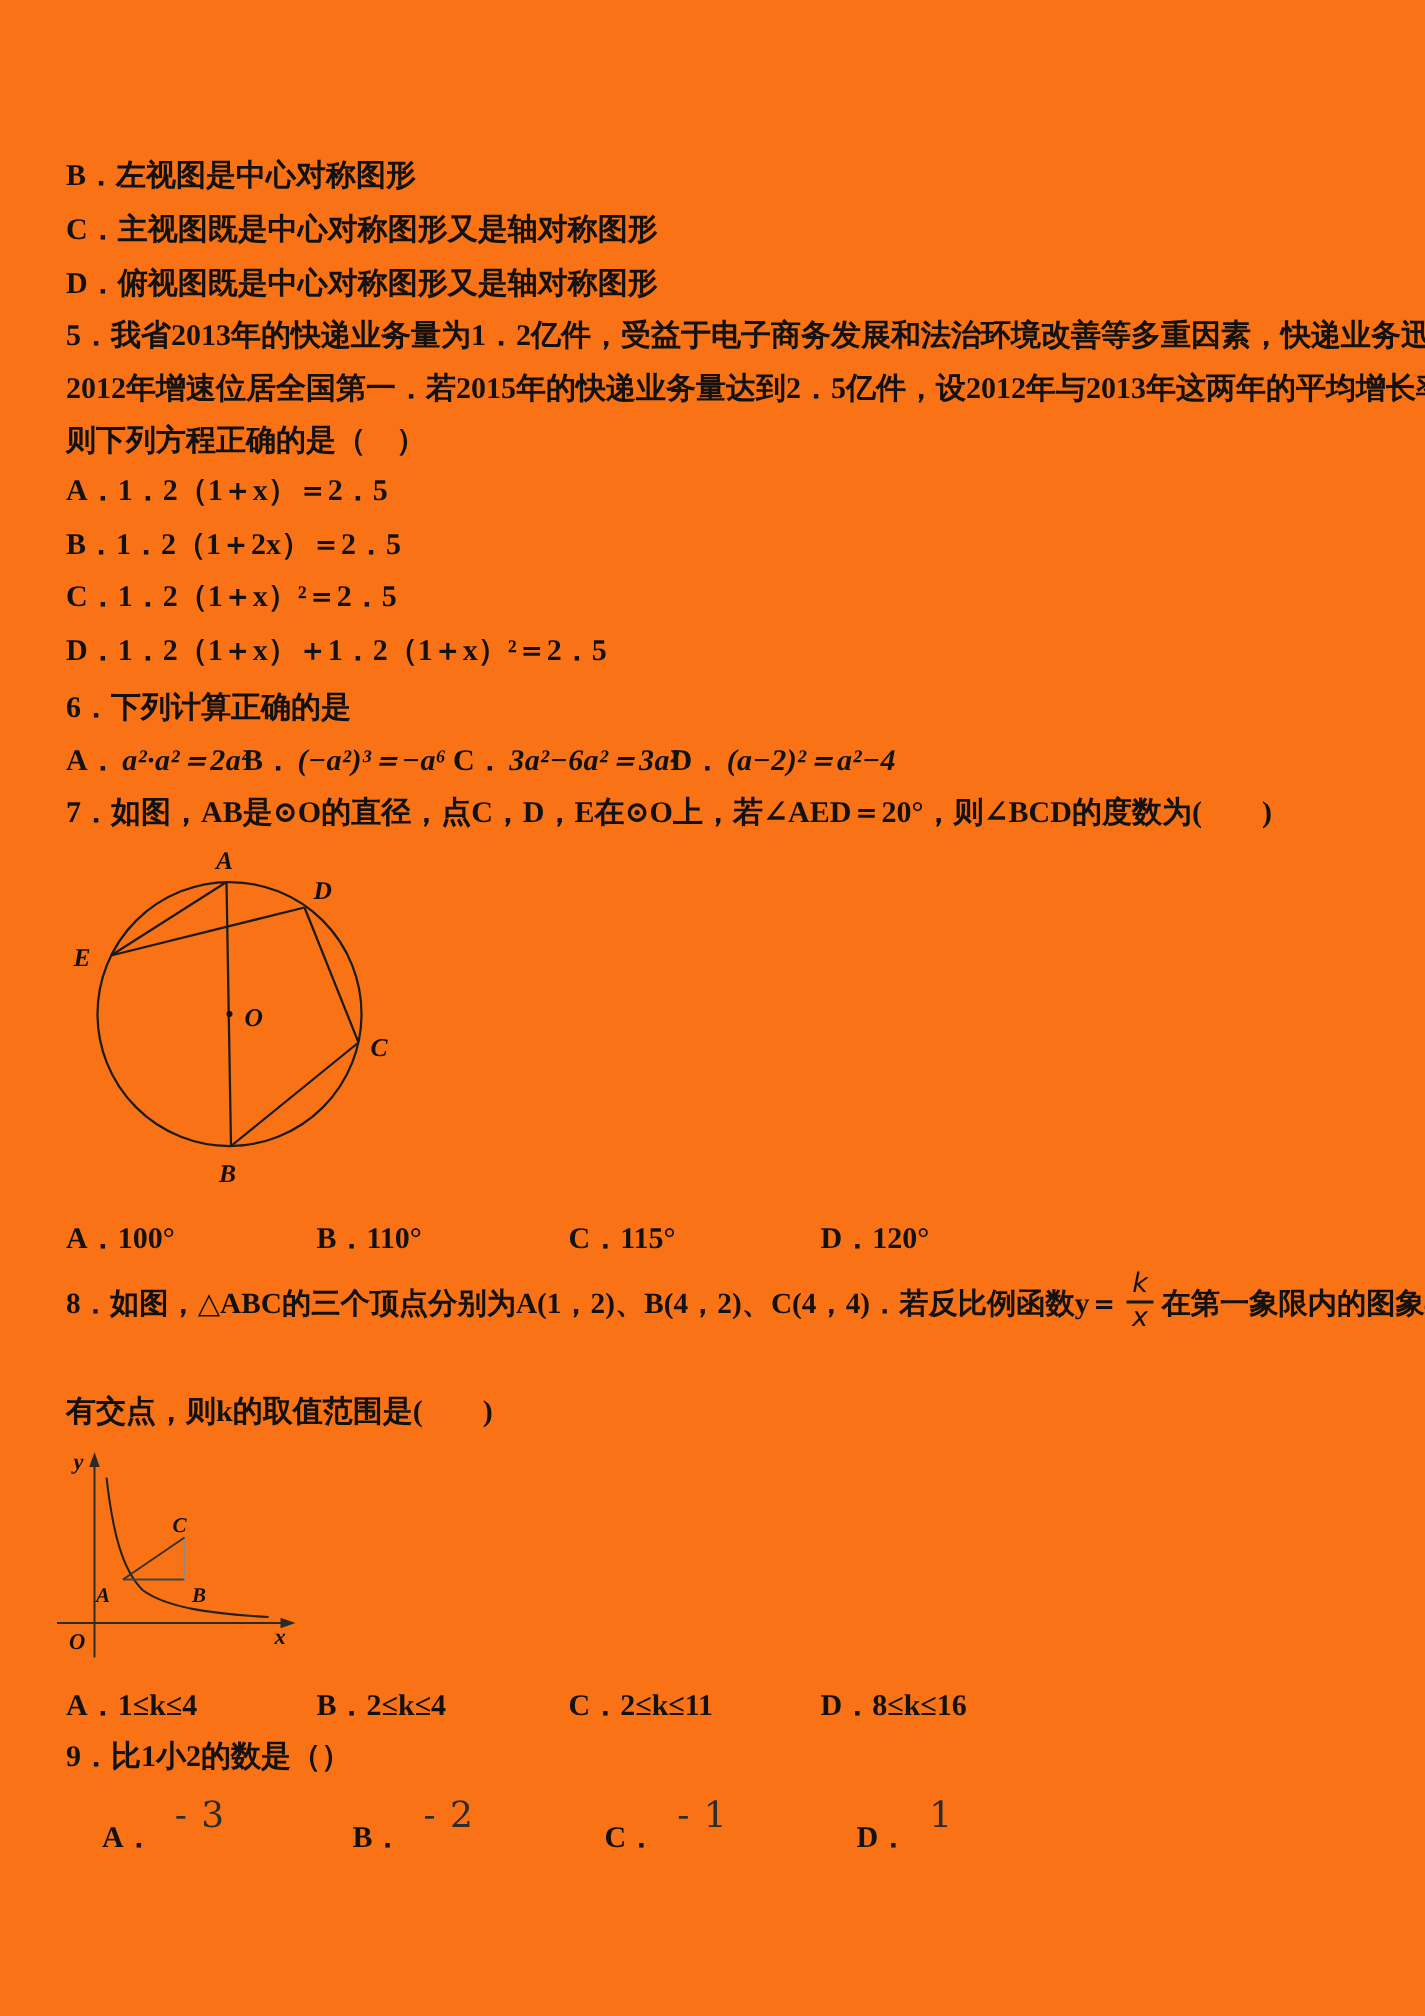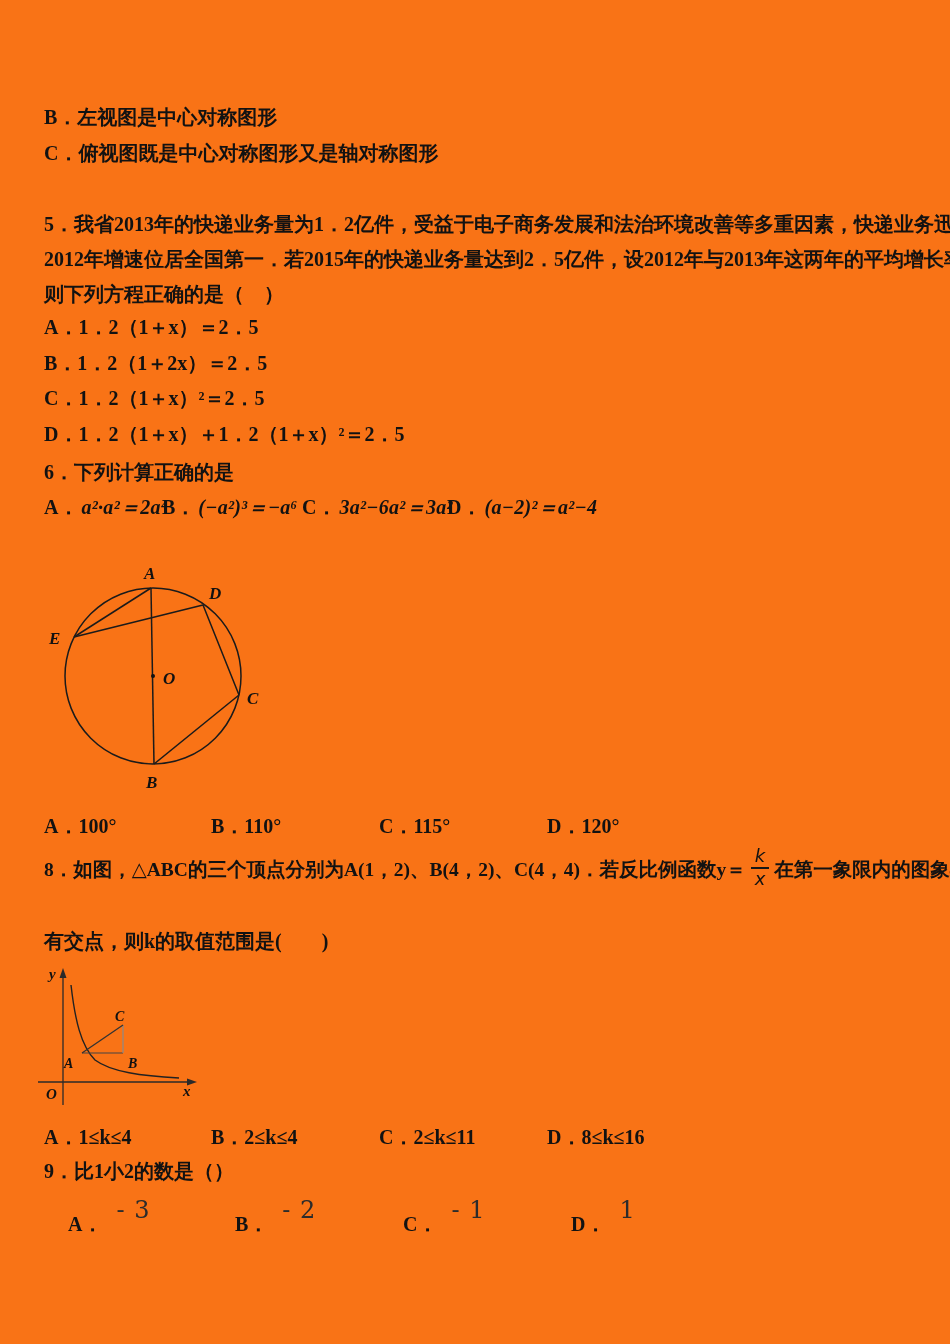--- a/index.html
+++ b/index.html
@@ -41,38 +41,40 @@
     font-family:"Liberation Serif","DejaVu Serif",serif;
     font-style:italic;font-weight:bold;fill:#111;
   }
 </style>
 </head>
 <body>
 
 <div class="page">
 
   <div class="row" style="top:106px">B．左视图是中心对称图形</div>
-  <div class="row" style="top:142px">C．俯视图既是中心对称图形又是轴对称图形</div>
+  <div class="row" style="top:142px">C．主视图既是中心对称图形又是轴对称图形</div>
+  <div class="row" style="top:178px">D．俯视图既是中心对称图形又是轴对称图形</div>
 
   <div class="row" style="top:213px">5．我省2013年的快递业务量为1．2亿件，受益于电子商务发展和法治环境改善等多重因素，快递业务迅猛发展，</div>
   <div class="row" style="top:248px">2012年增速位居全国第一．若2015年的快递业务量达到2．5亿件，设2012年与2013年这两年的平均增长率为x，</div>
   <div class="row" style="top:283px">则下列方程正确的是（　）</div>
   <div class="row" style="top:316px">A．1．2（1＋x）＝2．5</div>
   <div class="row" style="top:352px">B．1．2（1＋2x）＝2．5</div>
   <div class="row" style="top:387px">C．1．2（1＋x）²＝2．5</div>
   <div class="row" style="top:423px">D．1．2（1＋x）＋1．2（1＋x）²＝2．5</div>
 
   <div class="row" style="top:461px">6．下列计算正确的是</div>
   <div class="row optgrid" style="top:496px">
     <span class="cell g0"><span>A．</span><span class="fml">a²·a²＝2a⁴</span></span>
     <span class="cell g1"><span>B．</span><span class="fml">(−a²)³＝−a⁶</span></span>
     <span class="cell g2"><span>C．</span><span class="fml">3a²−6a²＝3a²</span></span>
     <span class="cell g3"><span>D．</span><span class="fml">(a−2)²＝a²−4</span></span>
   </div>
 
+  <div class="row" style="top:531px">7．如图，AB是⊙O的直径，点C，D，E在⊙O上，若∠AED＝20°，则∠BCD的度数为(　　)</div>
 
   <div class="fig" style="left:35px;top:563px">
     <svg width="265" height="240" viewBox="0 0 265 240">
       <circle cx="118" cy="113" r="88" class="ln"></circle>
       <line x1="116" y1="25" x2="119" y2="201" class="ln"></line>
       <line x1="39" y1="74" x2="116" y2="25" class="ln"></line>
       <line x1="39" y1="74" x2="168" y2="42" class="ln"></line>
       <line x1="168" y1="42" x2="204" y2="132" class="ln"></line>
       <line x1="204" y1="132" x2="119" y2="201" class="ln"></line>
       <circle cx="118" cy="113" r="2" fill="#111"></circle>

